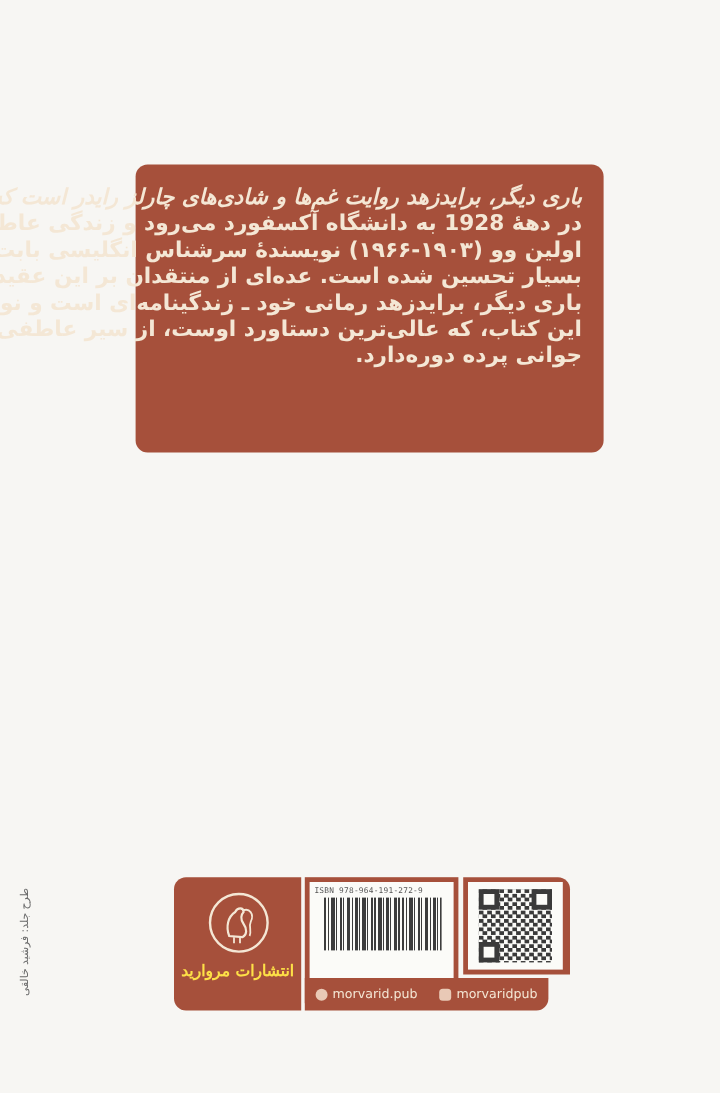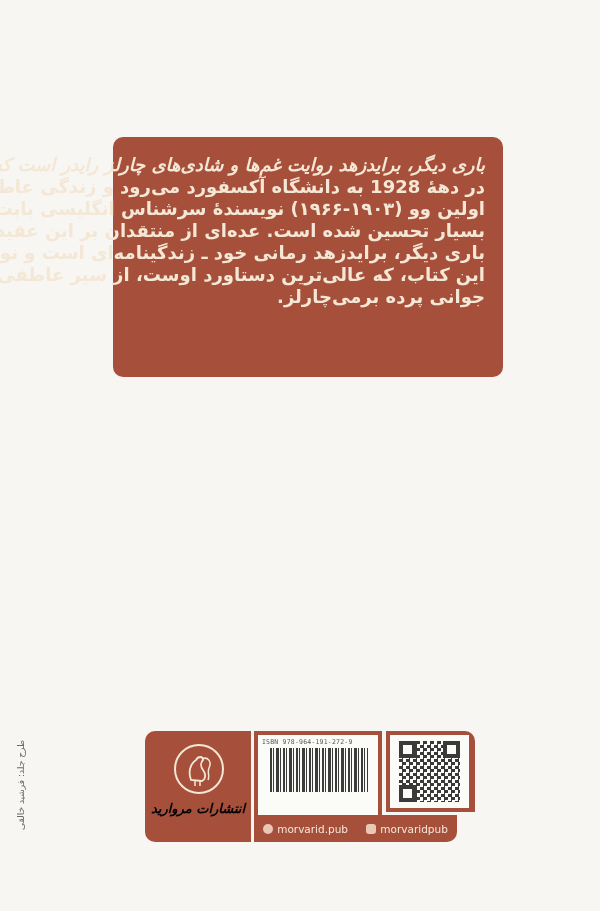--- a/index.html
+++ b/index.html
@@ -36,22 +36,22 @@
     .logo-panel {
       position: absolute; left: 0; top: 0; width: 106px; height: 111px;
       background: #a6503b; border-radius: 10px 0 0 10px;
     }
     .logo-circle {
       position: absolute; left: 29px; top: 13px; width: 46px; height: 46px;
       border: 2px solid #f4e7d5; border-radius: 50%;
     }
     .logo-name {
       position: absolute; left: 0; right: 0; top: 70px; text-align: center;
-      font-family: "DejaVu Serif", serif; font-style: italic; font-weight: bold;
-      font-size: 13px; color: #000000; direction: rtl;
+      font-family: "DejaVu Serif", serif; font-weight: bold;
+      font-size: 13px; color: #fde047; direction: rtl;
     }
     .barcode-panel {
       position: absolute; left: 109px; top: 0; width: 128px; height: 105px;
       background: #a6503b; box-sizing: border-box; padding: 4px;
     }
     .barcode-inner {
       width: 100%; height: 100%; background: #fbfbf8; position: relative;
     }
     .isbn-text {
       position: absolute; left: 4px; top: 3px; font-family: "DejaVu Sans Mono", monospace;
@@ -101,21 +101,21 @@
 </head>
 <body>
 
 <div class="blurb">
   <span class="line it">باری دیگر، برایدزهد روایت غم‌ها و شادی‌های چارلز رایدر است که</span>
   <span class="line">در دههٔ 1928 به دانشگاه آکسفورد می‌رود و زندگی عاطفی‌اش به</span>
   <span class="line">اولین وو (۱۹۰۳-۱۹۶۶) نویسندهٔ سرشناس انگلیسی بابت این رمان</span>
   <span class="line">بسیار تحسین شده است. عده‌ای از منتقدان بر این عقیده‌اند که رمان</span>
   <span class="line">باری دیگر، برایدزهد رمانی خود ـ زندگینامه‌ای است و نویسنده در</span>
   <span class="line">این کتاب، که عالی‌ترین دستاورد اوست، از سیر عاطفی خود در دورهٔ</span>
-  <span class="line last">جوانی پرده برمی‌چارلز.</span>
+  <span class="line last">جوانی پرده دوره‌دارد.</span>
 </div>
 
 <div class="colophon">
   <span>طرح جلد: فرشید خالقی</span>
 </div>
 
 <div class="publisher-block">
   <div class="logo-panel">
     <div class="logo-circle">
       <svg width="46" height="46" viewBox="0 0 46 46">

